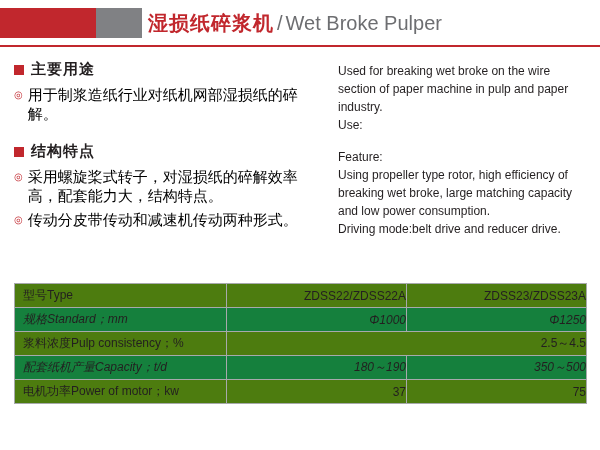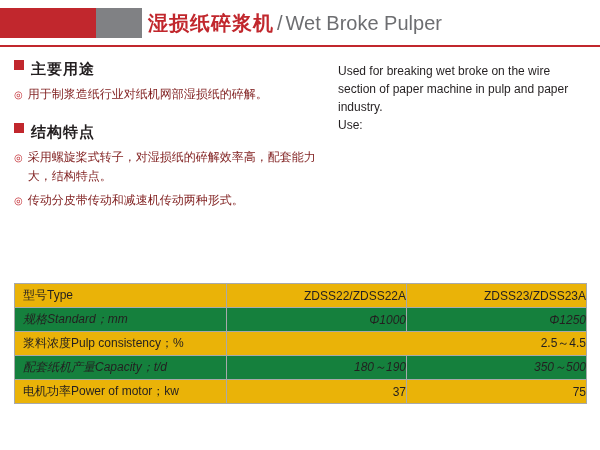--- a/index.html
+++ b/index.html
@@ -81,20 +81,21 @@
     flex: 0 0 310px;
   }
   .col-right {
     flex: 1 1 auto;
     padding-left: 14px;
     padding-top: 2px;
   }
 
   .section-head {
     display: flex;
+    align-items: center;
     margin-bottom: 6px;
   }
   .sq {
     width: 10px;
     height: 10px;
     background: #c1272d;
     display: inline-block;
     margin-right: 7px;
   }
   .section-head .label {
@@ -110,23 +111,23 @@
     margin: 5px 0 5px 0;
   }
   .circ {
     color: #c1272d;
     font-size: 10px;
     line-height: 19px;
     margin-right: 5px;
     flex: 0 0 auto;
   }
   .bullet-text {
-    font-size: 12px;
+    font-size: 15px;
     line-height: 19px;
-    color: #7f1d1d;
+    color: #000000;
   }
   .gap {
     height: 14px;
   }
 
   .en-block {
     font-size: 12px;
     line-height: 18px;
     color: #231f20;
   }
@@ -155,21 +156,21 @@
     font-size: 12px;
     color: #231f20;
     padding: 0 8px;
     box-sizing: border-box;
   }
   td.c {
     text-align: right;
     padding: 0;
   }
   tr.shade td {
-    background: #eab308;
+    background: #4d7c0f;
   }
   tr.plain td {
     background: #15803d;
     font-style: italic;
   }
   col.col1 { width: 212px; }
   col.col2 { width: 180px; }
   col.col3 { width: 180px; }
 </style>
 </head>
@@ -216,20 +217,25 @@
     </div>
 
   </div>
 
   <div class="col-right">
     <div class="en-block">
       <p>Used for breaking wet broke on the wire section of paper machine in pulp and paper industry.</p>
       <p>Use:</p>
     </div>
     <div class="en-gap"></div>
+    <div class="en-block">
+      <p>Feature:</p>
+      <p>Using propeller type rotor, high efficiency of breaking wet broke, large matching capacity and low power consumption.</p>
+      <p>Driving mode:belt drive and reducer drive.</p>
+    </div>
   </div>
 
 </div>
 
 <div class="table-wrap">
   <table>
     <colgroup>
       <col class="col1">
       <col class="col2">
       <col class="col3">

